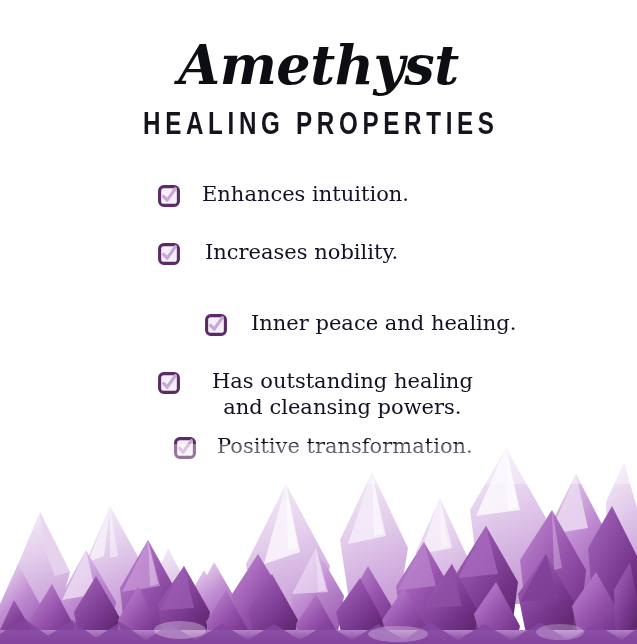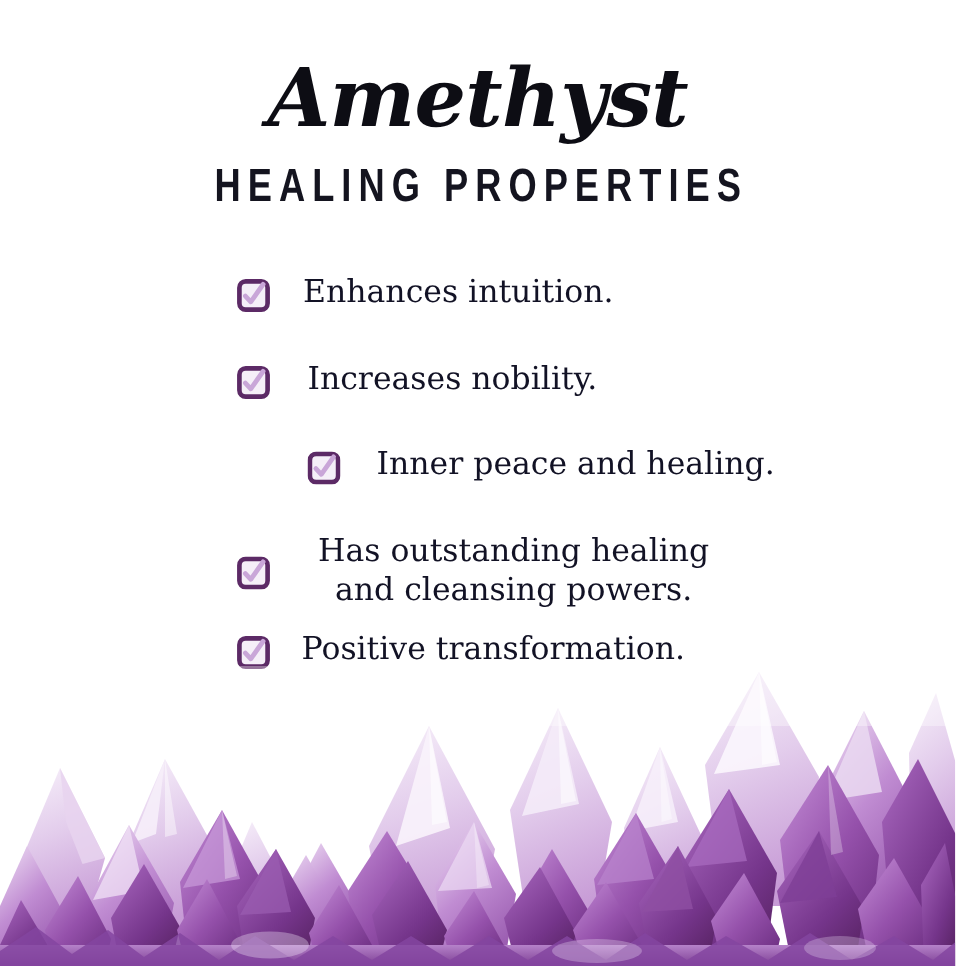--- a/index.html
+++ b/index.html
@@ -38,26 +38,26 @@
     color:#14141f;
     letter-spacing:6px;
     padding-top:16px;
     padding-left:6px;
     transform:scaleX(0.78);
     transform-origin:center;
   }
 
   
   .list { position:absolute; left:158px; top:181px; width:420px; }
-  .item { display:flex; align-items:center; }
+  .item { display:flex; align-items:flex-start; }
   .item-0 { margin-bottom:30px; }
-  .item-1 { margin-bottom:30px; }
+  .item-1 { margin-bottom:44px; }
   .item-2 { margin-bottom:30px;padding-left:47px; }
   .item-3 { margin-bottom:12px; }
-  .item-4 { margin-bottom:0; }
+  .item-4 { margin-bottom:0;margin-left:16px; }
 
   .checkbox {
     flex:0 0 auto;
     width:22px; height:22px;
     margin-top:4px;
     position:relative;
   }
   .checkbox svg { display:block; width:22px; height:22px; }
 
   .item-text {

